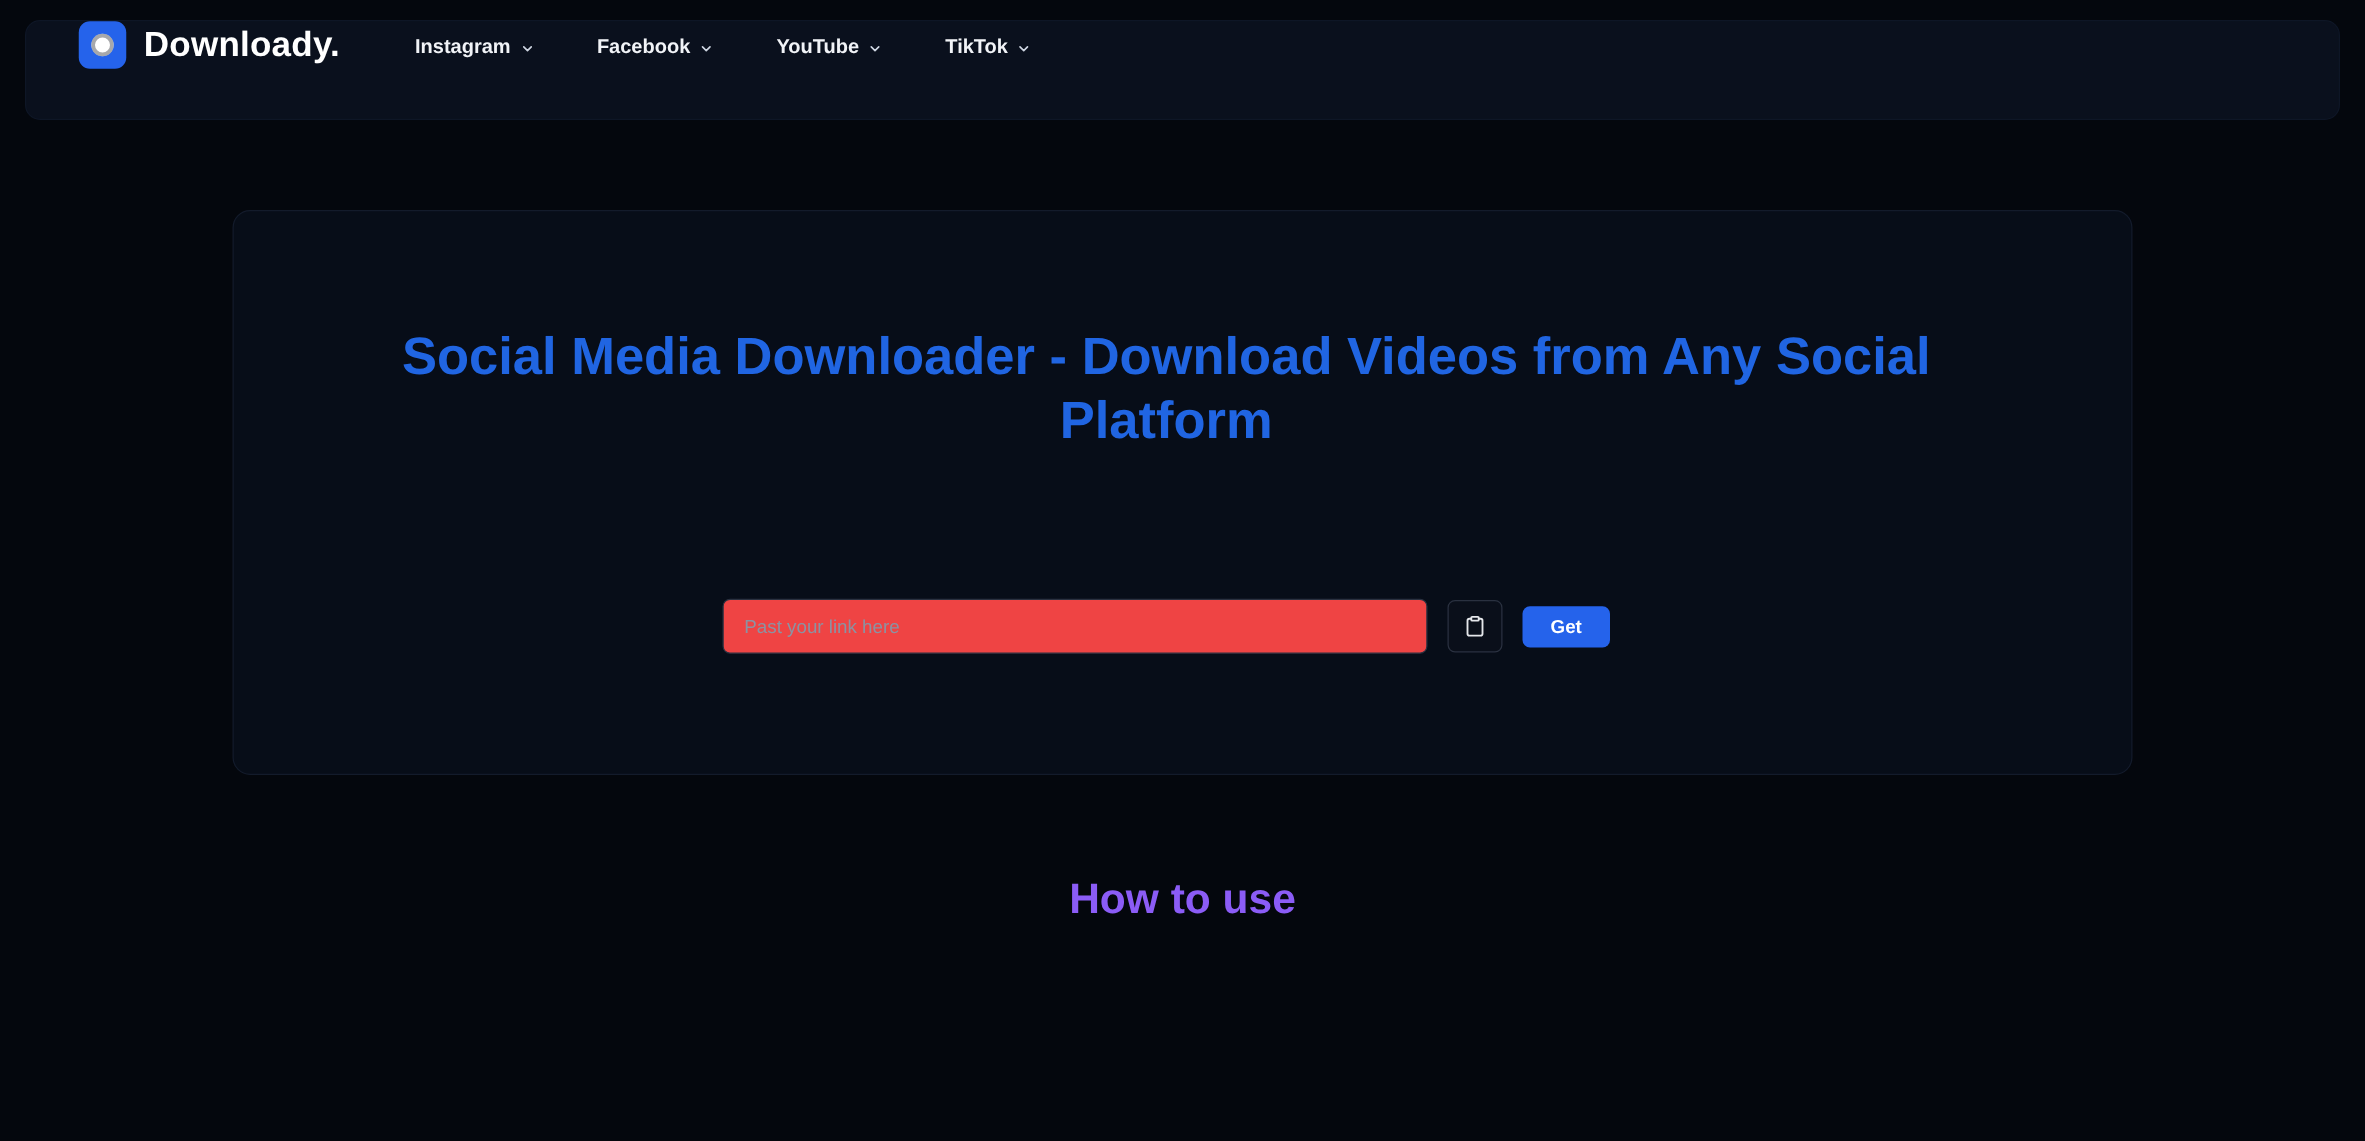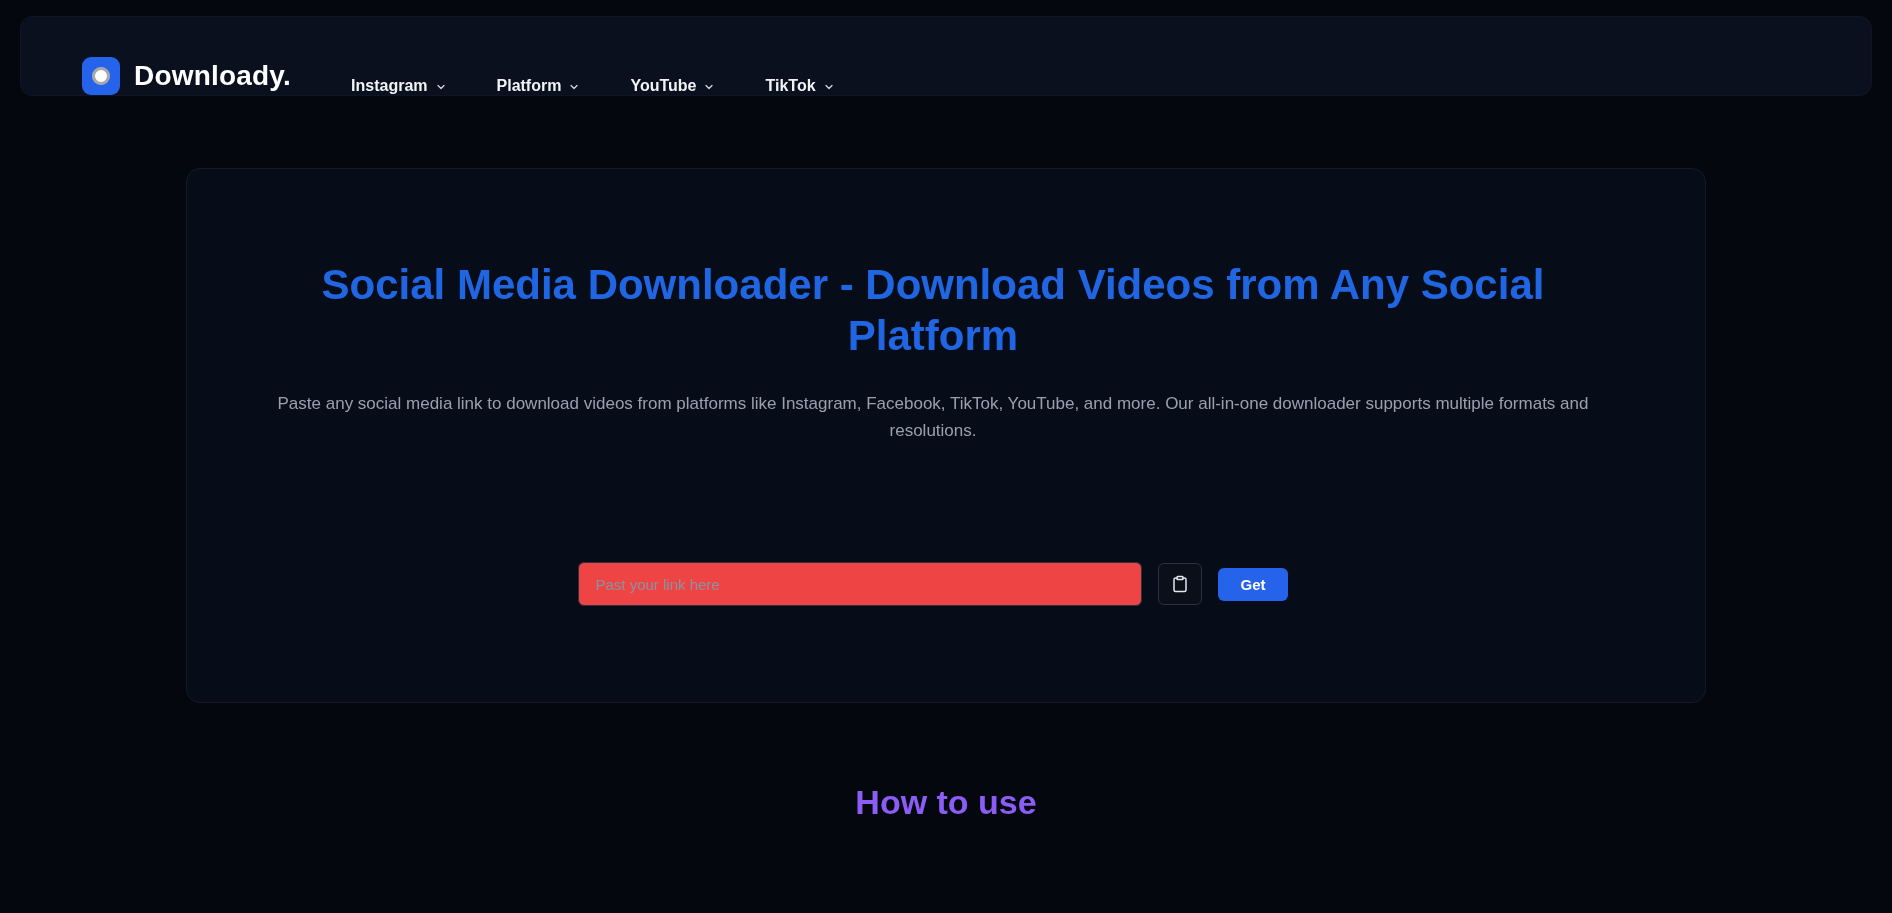--- a/index.html
+++ b/index.html
@@ -15,22 +15,22 @@
   }
 
   
   .navbar {
     margin: 16px 20px 0 20px;
     height: 80px;
     background: #0a101d;
     border: 1px solid #0e1626;
     border-radius: 12px;
     display: flex;
-    align-items: flex-end;
-    padding: 0 61px;
+    align-items: flex-start;
+    padding: 0 42px;
   }
   .brand {
     display: flex;
     align-items: center;
     gap: 14px;
     cursor: pointer;
   }
   .logo {
     width: 38px;
     height: 38px;
@@ -167,21 +167,21 @@
   <nav class="nav">
     <div class="nav-item">
       <span>Instagram</span>
       <span class="chev">
         <svg width="12" height="12" viewBox="0 0 24 24" fill="none" stroke="#cfd6e2" stroke-width="2.6" stroke-linecap="round" stroke-linejoin="round">
             <path d="M6 9l6 6 6-6"></path>
           </svg>
       </span>
     </div>
     <div class="nav-item">
-      <span>Platform</span>
+      <span>Facebook</span>
       <span class="chev">
         <svg width="12" height="12" viewBox="0 0 24 24" fill="none" stroke="#cfd6e2" stroke-width="2.6" stroke-linecap="round" stroke-linejoin="round">
             <path d="M6 9l6 6 6-6"></path>
           </svg>
       </span>
     </div>
     <div class="nav-item">
       <span>YouTube</span>
       <span class="chev">
         <svg width="12" height="12" viewBox="0 0 24 24" fill="none" stroke="#cfd6e2" stroke-width="2.6" stroke-linecap="round" stroke-linejoin="round">
@@ -196,21 +196,20 @@
             <path d="M6 9l6 6 6-6"></path>
           </svg>
       </span>
     </div>
   </nav>
 </header>
 
 <main>
   <section class="hero-card">
     <h1 class="hero-title">Social Media Downloader - Download Videos from Any Social Platform</h1>
-    <p class="hero-desc">Paste any social media link to download videos from platforms like Instagram, Facebook, TikTok, YouTube, and more. Our all-in-one downloader supports multiple formats and resolutions.</p>
 
     <div class="input-row">
       <input class="link-input" type="text" placeholder="Past your link here" style="">
       <button class="paste-btn">
         <span style="display:inline-flex;">
           <svg width="18" height="18" viewBox="0 0 24 24" fill="none" stroke="#e5e7eb" stroke-width="2" stroke-linecap="round" stroke-linejoin="round">
             <path d="M16 4h2a2 2 0 0 1 2 2v14a2 2 0 0 1-2 2H6a2 2 0 0 1-2-2V6a2 2 0 0 1 2-2h2"></path>
             <rect x="8" y="2" width="8" height="4" rx="1" ry="1"></rect>
           </svg>
         </span>

